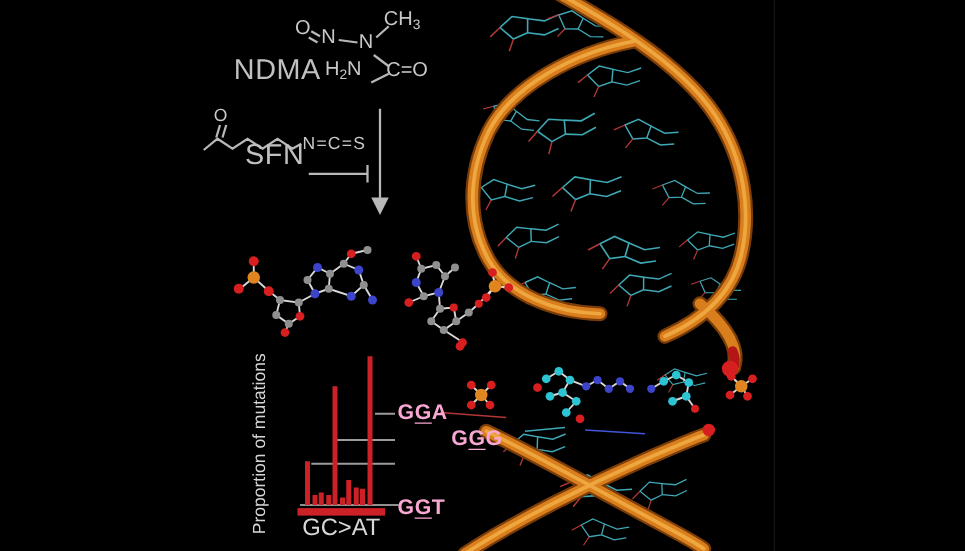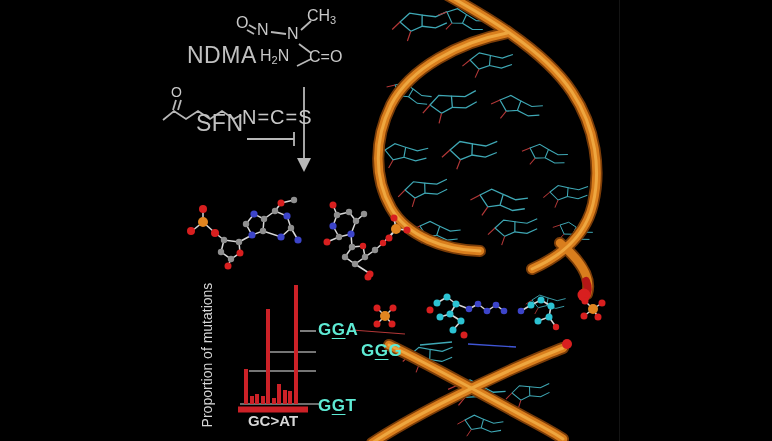--- a/index.html
+++ b/index.html
@@ -5,23 +5,23 @@
   html,body{margin:0;padding:0;background:#000;}
   #stage{position:relative;width:772px;height:441px;background:#000;overflow:hidden;
          font-family:"Liberation Sans",sans-serif;}
   #gfx{position:absolute;left:0;top:0;z-index:1;}
   .lbl{position:absolute;z-index:2;color:#c4c4c4;white-space:nowrap;line-height:1;}
   .atomtxt{font-size:16px;color:#c8c8c8;}
   .cmpd{font-size:23px;color:#c0c0c0;letter-spacing:.5px;text-align:right;}
   sub.s{font-size:11px;vertical-align:-3px;}
   .title{font-size:16.5px;font-weight:bold;color:#e9e9e9;letter-spacing:.3px;}
   .title sup{font-size:10px;vertical-align:6px;font-weight:bold;}
-  .ctx{font-size:17px;font-weight:bold;color:#5eead4;letter-spacing:.5px;}
+  .ctx{font-size:17px;font-weight:bold;color:#f9a8d4;letter-spacing:.5px;}
   .ctx u{text-decoration:underline;text-underline-offset:3px;}
-  .xcat{font-size:15px;font-weight:bold;color:#d8d8d8;width:70px;text-align:center;}
+  .xcat{font-size:19px;font-weight:normal;color:#d8d8d8;width:70px;text-align:center;}
   .ylab{font-size:14px;color:#d6d6d6;width:160px;height:18px;text-align:center;
         transform-origin:0 0;transform:rotate(-90deg) translateX(-160px);}
   #bars{position:absolute;left:244px;top:285px;width:56px;height:119px;z-index:2;}
   .bar{position:absolute;bottom:0;width:4px;}
   .wf{stroke:#3fa8b5;fill:none;stroke-width:1.3px;}
   .wfr{stroke:#b23737;fill:none;stroke-width:1.2px;}
   .bond{stroke:#d8d8d8;stroke-width:1.5px;}
   .sbond{stroke:#b8b8b8;stroke-width:1.8px;fill:none;}
   .lead{stroke:#9c9c9c;stroke-width:1.6px;}
 </style>
@@ -269,21 +269,21 @@
 
 <div class="lbl atomtxt" style="left:236px;top:15px;">O</div>
 <div class="lbl atomtxt" style="left:257px;top:22px;">N</div>
 <div class="lbl atomtxt" style="left:287px;top:26px;">N</div>
 <div class="lbl atomtxt" style="left:307px;top:8px;"><span>CH</span><sub class="s">3</sub></div>
 <div class="lbl atomtxt" style="left:309px;top:49px;">C=O</div>
 <div class="lbl atomtxt" style="left:260px;top:48px;"><span>H</span><sub class="s">2</sub><span>N</span></div>
 <div class="lbl cmpd" style="left:187px;top:44px;">NDMA</div>
 
 <div class="lbl" style="left:171px;top:85px;font-size:14px;color:#c8c8c8;">O</div>
-<div class="lbl" style="left:242px;top:107px;font-size:20px;color:#c8c8c8;letter-spacing:1px;">N=C=S</div>
+<div class="lbl" style="left:242px;top:107px;font-size:14px;color:#c8c8c8;letter-spacing:1px;">N=C=S</div>
 <div class="lbl cmpd" style="left:196px;top:112px;">SFN</div>
 
 
 <div id="bars">
       <div class="bar" style="left: 0px; height: 35px; background: rgb(204, 33, 39);"></div>
       <div class="bar" style="left: 5.5px; height: 8px; background: rgb(204, 33, 39);"></div>
       <div class="bar" style="left: 11px; height: 10px; background: rgb(204, 33, 39);"></div>
       <div class="bar" style="left: 16.5px; height: 8px; background: rgb(204, 33, 39);"></div>
       <div class="bar" style="left: 22px; height: 95px; background: rgb(204, 33, 39);"></div>
       <div class="bar" style="left: 27.5px; height: 6px; background: rgb(204, 33, 39);"></div>

